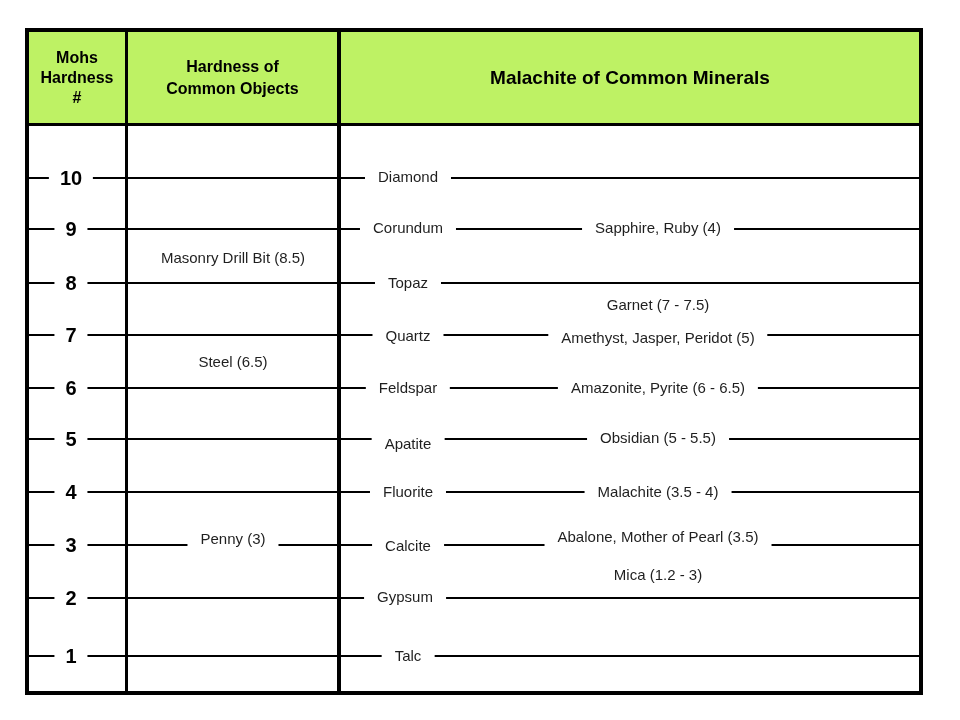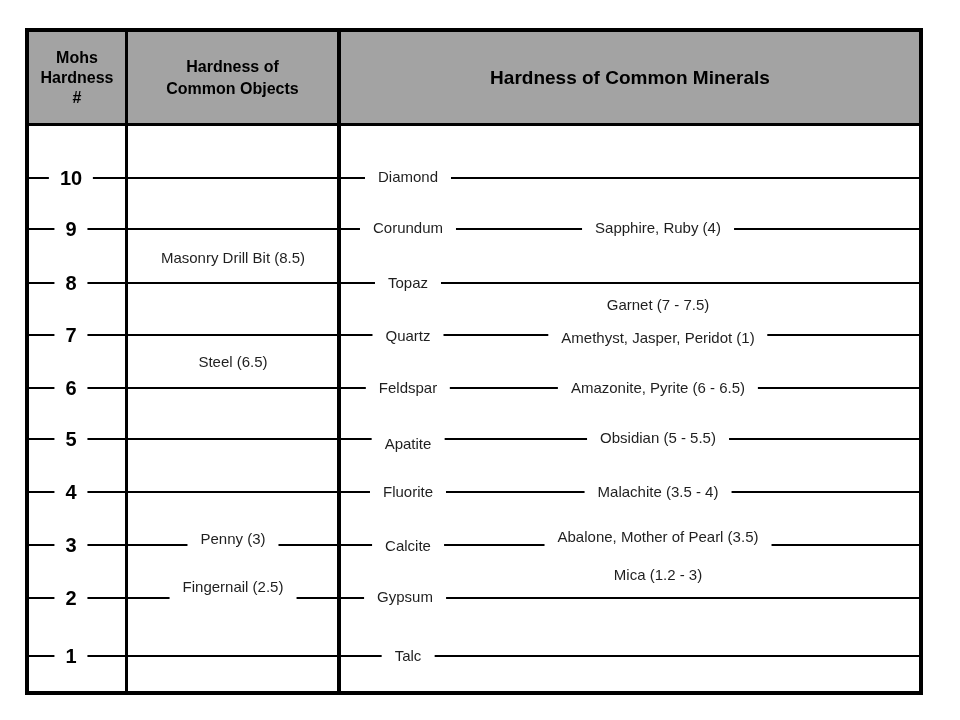--- a/index.html
+++ b/index.html
@@ -60,27 +60,27 @@
     padding: 3px 11px;
   }
 </style>
 </head>
 <body>
 
 <div class="stage">
   <div class="chart-table">
     <div class="inner">
 
-      <div class="header-row" style="background: #a3a3a3;">
+      <div class="header-row" style="background: #bef264;">
         <div class="hcell hc1">Mohs
 Hardness
 #</div>
         <div class="hcell hc2">Hardness of
 Common Objects</div>
-        <div class="hcell hc3">Hardness of Common Minerals</div>
+        <div class="hcell hc3">Malachite of Common Minerals</div>
       </div>
 
       <div class="layer" id="lines-layer">
           <div class="level-line" style="top: 145px;"></div>
           <div class="level-line" style="top: 196px;"></div>
           <div class="level-line" style="top: 250px;"></div>
           <div class="level-line" style="top: 302px;"></div>
           <div class="level-line" style="top: 355px;"></div>
           <div class="level-line" style="top: 406px;"></div>
           <div class="level-line" style="top: 459px;"></div>
@@ -101,38 +101,37 @@
           <div class="lbl num" style="left: 42px; top: 407px;">5</div>
           <div class="lbl num" style="left: 42px; top: 460px;">4</div>
           <div class="lbl num" style="left: 42px; top: 513px;">3</div>
           <div class="lbl num" style="left: 42px; top: 566px;">2</div>
           <div class="lbl num" style="left: 42px; top: 624px;">1</div>
         </div>
       <div class="layer" id="objects-layer">
           <div class="lbl" style="left: 204px; top: 226px;">Masonry Drill Bit (8.5)</div>
           <div class="lbl" style="left: 204px; top: 330px;">Steel (6.5)</div>
           <div class="lbl" style="left: 204px; top: 507px;">Penny (3)</div>
-          <div class="lbl" style="left: 204px; top: 555px;">Fingernail (2.5)</div>
         </div>
       <div class="layer" id="minerals-layer">
           <div class="lbl" style="left: 379px; top: 145px;">Diamond</div>
           <div class="lbl" style="left: 379px; top: 196px;">Corundum</div>
           <div class="lbl" style="left: 379px; top: 251px;">Topaz</div>
           <div class="lbl" style="left: 379px; top: 304px;">Quartz</div>
           <div class="lbl" style="left: 379px; top: 356px;">Feldspar</div>
           <div class="lbl" style="left: 379px; top: 412px;">Apatite</div>
           <div class="lbl" style="left: 379px; top: 460px;">Fluorite</div>
           <div class="lbl" style="left: 379px; top: 514px;">Calcite</div>
           <div class="lbl" style="left: 376px; top: 565px;">Gypsum</div>
           <div class="lbl" style="left: 379px; top: 624px;">Talc</div>
         </div>
       <div class="layer" id="examples-layer">
           <div class="lbl" style="left: 629px; top: 196px;">Sapphire, Ruby (4)</div>
           <div class="lbl" style="left: 629px; top: 273px;">Garnet (7 - 7.5)</div>
-          <div class="lbl" style="left: 629px; top: 306px;">Amethyst, Jasper, Peridot (1)</div>
+          <div class="lbl" style="left: 629px; top: 306px;">Amethyst, Jasper, Peridot (5)</div>
           <div class="lbl" style="left: 629px; top: 356px;">Amazonite, Pyrite (6 - 6.5)</div>
           <div class="lbl" style="left: 629px; top: 406px;">Obsidian (5 - 5.5)</div>
           <div class="lbl" style="left: 629px; top: 460px;">Malachite (3.5 - 4)</div>
           <div class="lbl" style="left: 629px; top: 505px;">Abalone, Mother of Pearl (3.5)</div>
           <div class="lbl" style="left: 629px; top: 543px;">Mica (1.2 - 3)</div>
         </div>
 
     </div>
   </div>
 </div>

